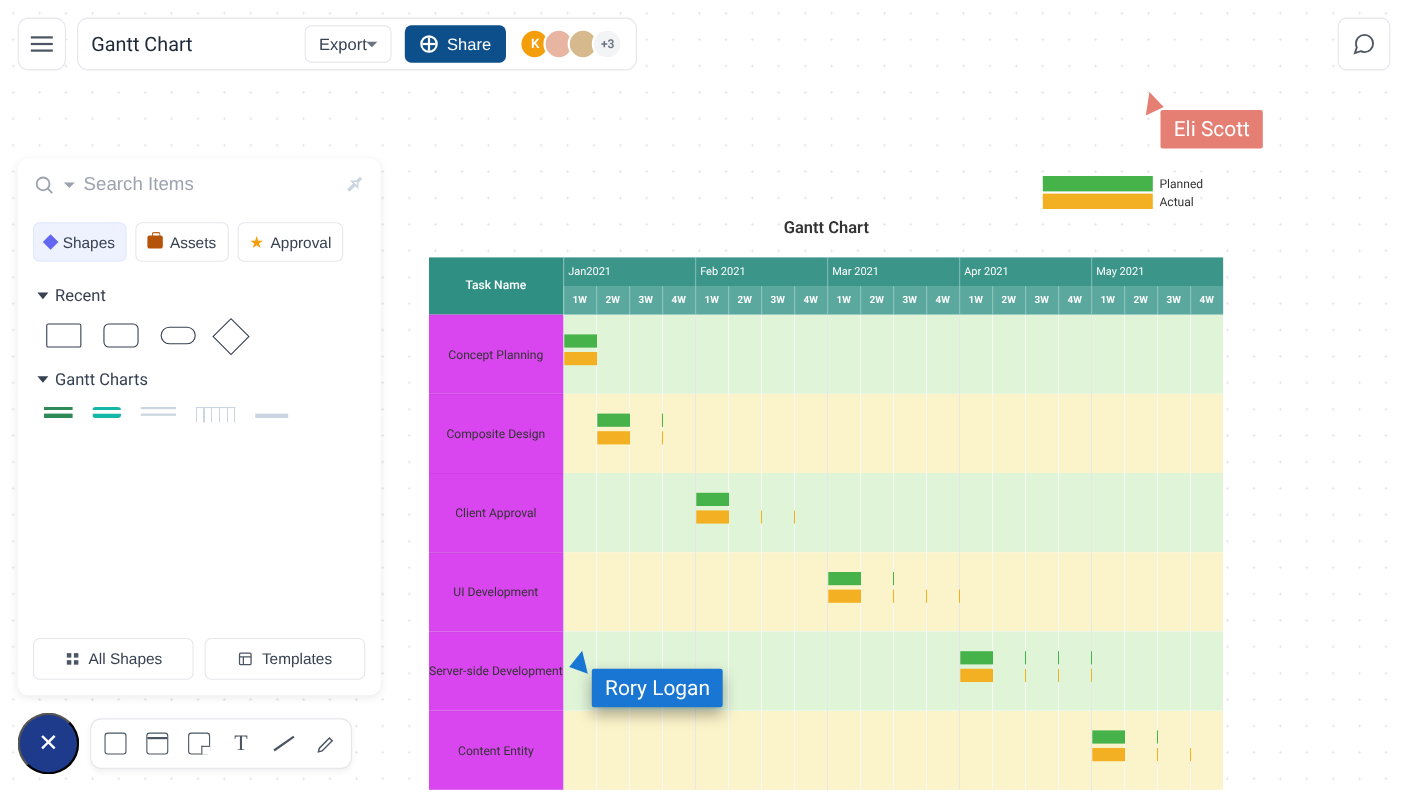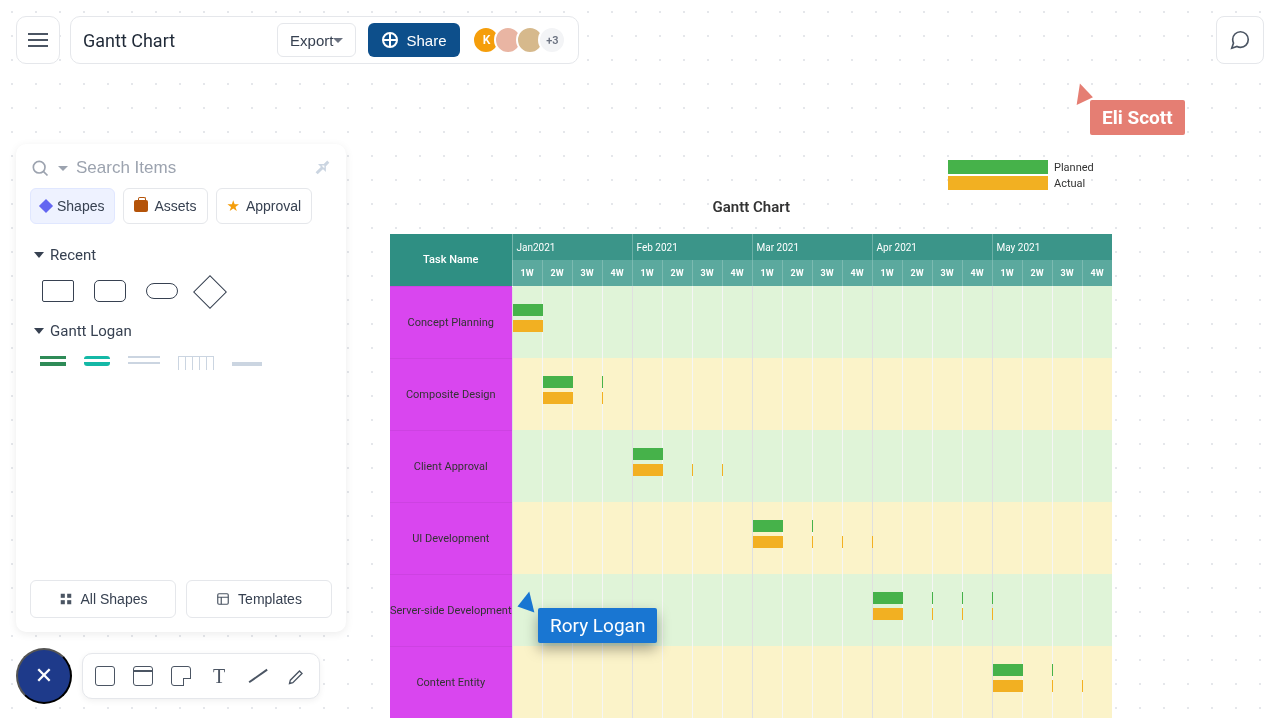--- a/index.html
+++ b/index.html
@@ -25,21 +25,21 @@
 .avatar { width: 28px; height: 28px; border-radius: 50%; margin-left: -6px; border: 2px solid #fff; display: flex; align-items: center; justify-content: center; font-size: 12px; color: #fff; font-weight: 600; }
 .avatar.a1 { background: #f59e0b; margin-left: 0; }
 .avatar.a2 { background: #e9b5a3; }
 .avatar.a3 { background: #d6b98c; }
 .avatar.more { background: #f3f4f6; color: #6b7280; font-size: 11px; }
 
 .chat-btn { position: absolute; top: 16px; right: 16px; width: 48px; height: 48px; border: 1px solid #e5e7eb; border-radius: 8px; background: #fff; display: flex; align-items: center; justify-content: center; z-index: 5; }
 
 
 .panel { position: absolute; left: 16px; top: 144px; width: 330px; height: 488px; background: #fff; border-radius: 10px; box-shadow: 0 2px 8px rgba(0,0,0,0.08); z-index: 5; padding: 14px; display: flex; flex-direction: column; }
-.search-row { display: flex; align-items: center; gap: 8px; margin-bottom: 10px; }
+.search-row { display: flex; align-items: center; gap: 8px; margin-bottom: 24px; }
 .search-ic { color: #9ca3af; }
 .search-input { border: none; outline: none; font-size: 17px; color: #374151; flex: 1; }
 .search-input::placeholder { color: #9ca3af; }
 .pin-ic { color: #cbd5e1; margin-left: auto; transform: rotate(45deg); }
 .cat-row { display: flex; gap: 8px; margin-bottom: 12px; }
 .cat-btn { height: 36px; border: 1px solid #e5e7eb; border-radius: 6px; background: #fff; display: flex; align-items: center; gap: 6px; padding: 0 10px; font-size: 14px; color: #374151; }
 .cat-btn.active { background: #eef2ff; border-color: #e0e7ff; }
 .diamond-ic { width: 10px; height: 10px; background: #6366f1; transform: rotate(45deg); }
 .briefcase-ic { width: 14px; height: 12px; background: #b45309; border-radius: 2px; position: relative; }
 .briefcase-ic::before { content: ""; position: absolute; top: -3px; left: 4px; width: 6px; height: 3px; border: 1px solid #b45309; border-bottom: none; border-radius: 2px 2px 0 0; }
@@ -73,21 +73,21 @@
 .ti.card::before { content: ""; position: absolute; top: 3px; left: 0; right: 0; height: 1.5px; background: #4b5563; }
 .ti.note { border: 1.5px solid #4b5563; border-radius: 3px; position: relative; }
 .ti.note::after { content: ""; position: absolute; bottom: -1px; right: -1px; width: 7px; height: 7px; border-left: 1.5px solid #4b5563; border-top: 1.5px solid #4b5563; background: #fff; }
 .ti.text { font-family: serif; font-size: 20px; }
 .ti.line { width: 22px; height: 1.5px; background: #4b5563; transform: rotate(-35deg); }
 .ti.pen svg { width: 20px; height: 20px; }
 
 
 .cursor-tag { position: absolute; z-index: 6; display: flex; align-items: flex-start; }
 .cursor-tag .arrow { width: 0; height: 0; border-style: solid; margin-top: -16px; }
-.ct1 { top: 100px; left: 1072px; font-weight: bold; }
+.ct1 { top: 100px; left: 1037px; }
 .ct1 .arrow { border-width: 0 6px 18px 12px; border-color: transparent transparent #e57e73 transparent; transform: rotate(-25deg); }
 .ct1 .lbl { background: #e57e73; color: #fff; padding: 6px 12px; font-size: 19px; border-radius: 2px; }
 .ct2 { top: 608px; left: 520px; }
 .ct2 .arrow { border-width: 0 12px 18px 6px; border-color: transparent transparent #1976d2 transparent; transform: rotate(20deg); }
 .ct2 .lbl { background: #1976d2; color: #fff; padding: 6px 12px; font-size: 19px; border-radius: 2px; box-shadow: 0 6px 14px rgba(0,0,0,0.35); }
 
 
 .legend { position: absolute; top: 160px; left: 948px; z-index: 4; }
 .lg-row { display: flex; align-items: center; gap: 6px; margin-bottom: 2px; }
 .lg-sw { width: 100px; height: 14px; }
@@ -176,21 +176,21 @@
     <span>Recent</span>
   </div>
   <div class="shapes-row">
     <div class="sh rect"></div>
     <div class="sh round"></div>
     <div class="sh pill"></div>
     <div class="sh dia"></div>
   </div>
   <div class="sec-head">
     <span class="tri"></span>
-    <span>Gantt Logan</span>
+    <span>Gantt Charts</span>
   </div>
   <div class="gantt-thumbs">
     <div class="gt g1"></div>
     <div class="gt g2"></div>
     <div class="gt g3"></div>
     <div class="gt g4"></div>
     <div class="gt g5"></div>
   </div>
   <div class="panel-footer">
     <button class="ft-btn">

